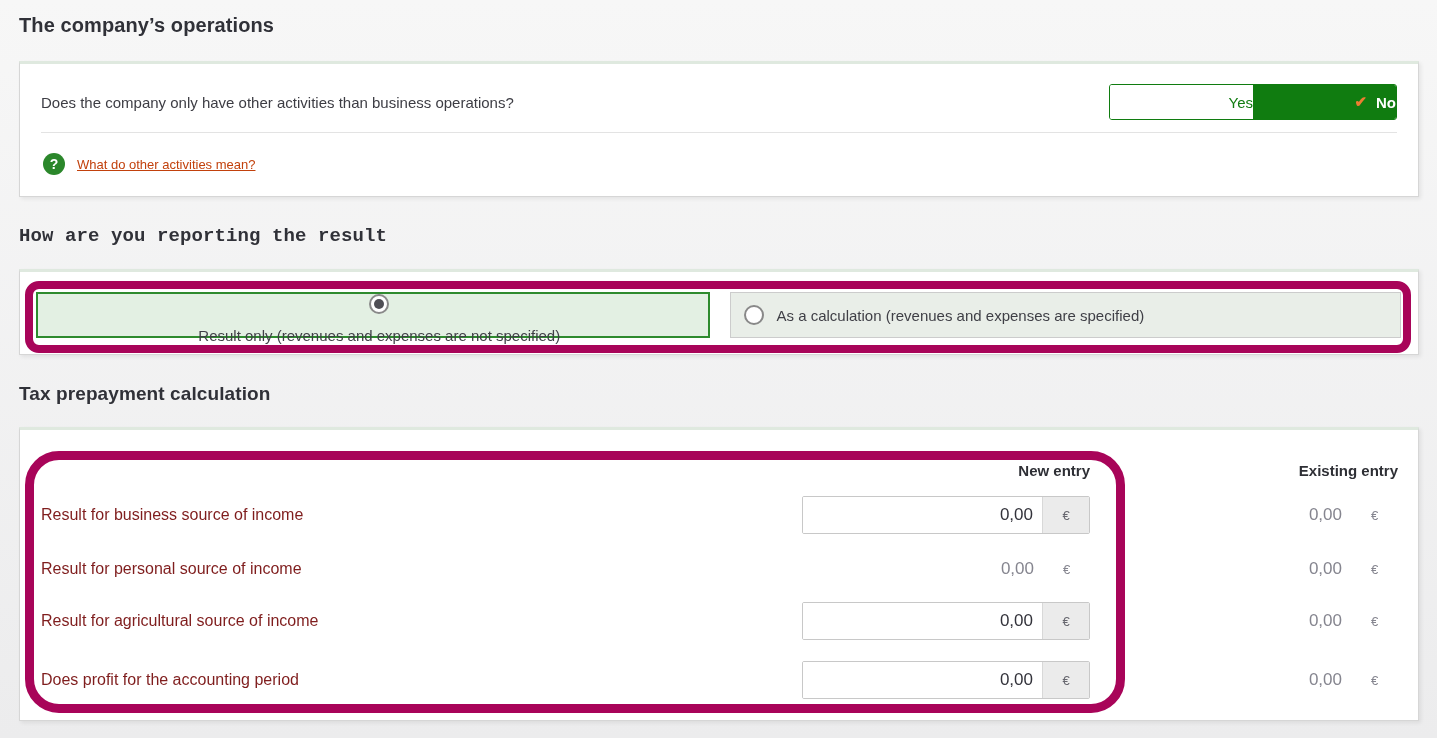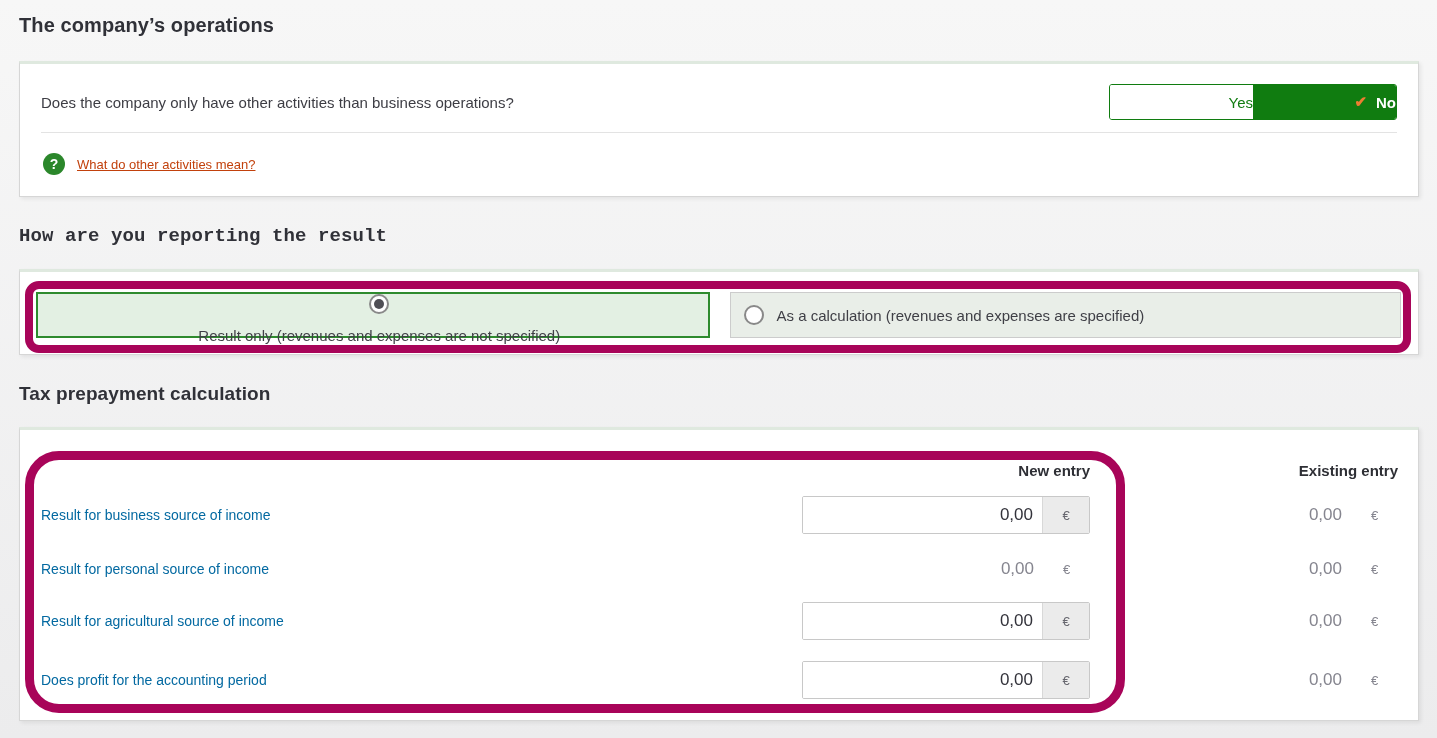--- a/index.html
+++ b/index.html
@@ -78,21 +78,21 @@
   
   .table-area { padding: 0 20px 0 21px; }
   .grid-row {
     display: grid;
     grid-template-columns: 1fr 288px 288px;
     column-gap: 20px;
     align-items: center;
   }
   .header-row { margin-top: 32px; }
   .col-header { font-size: 15px; font-weight: 700; color: #2e2f35; text-align: right; }
-  .row-label { font-size: 14px; color: #0369a1; }
+  .row-label { font-size: 16px; color: #7f1d1d; }
   .money-row-1 { margin-top: 17px; }
   .money-row-2 { margin-top: 16px; }
   .money-row-3 { margin-top: 14px; }
   .money-row-4 { margin-top: 21px; }
 
   .money-input {
     display: flex; height: 38px; width: 288px;
     border: 1px solid #c8c8c8; border-radius: 2px; background: #ffffff; overflow: hidden;
   }
   .money-input input {

